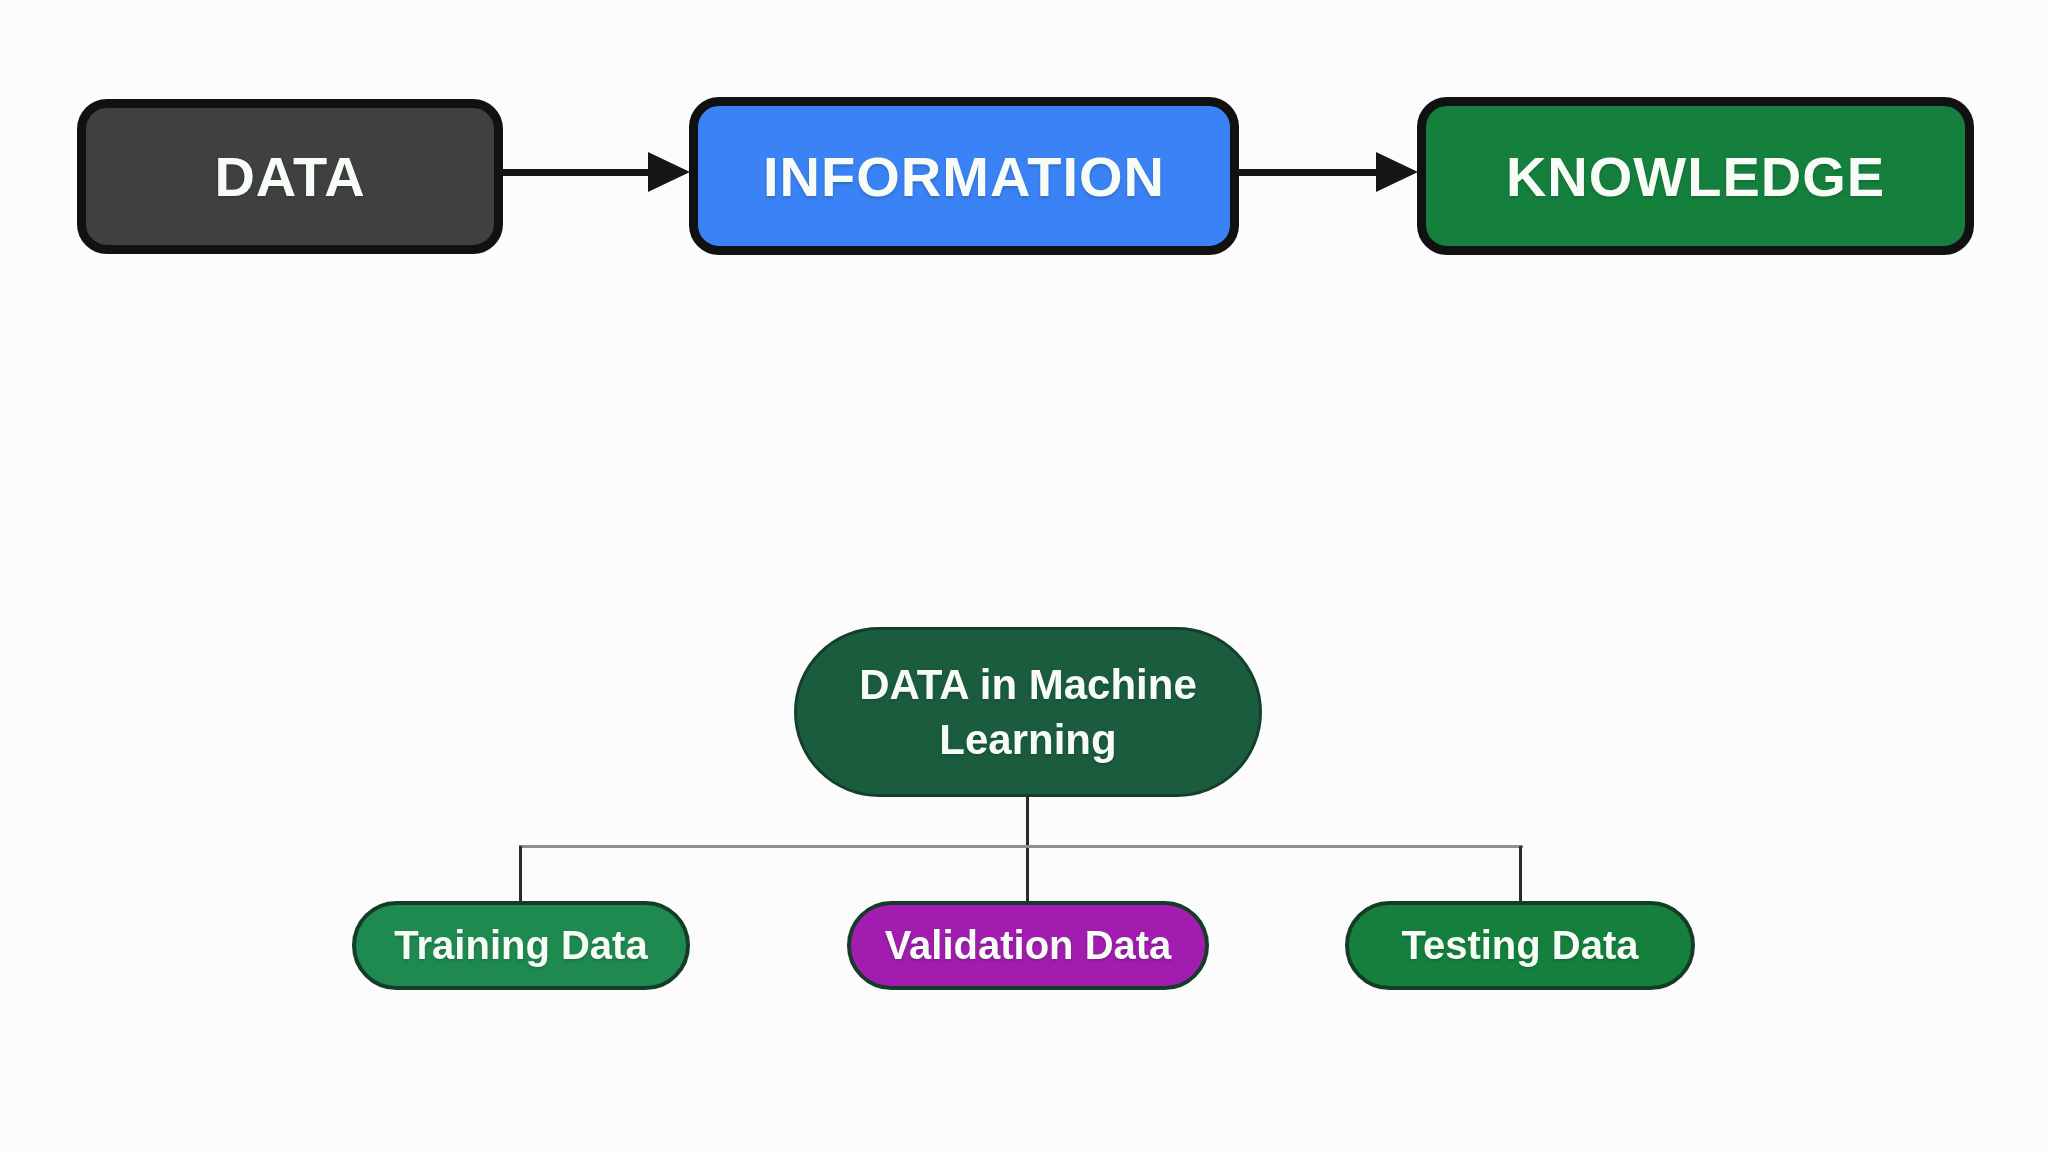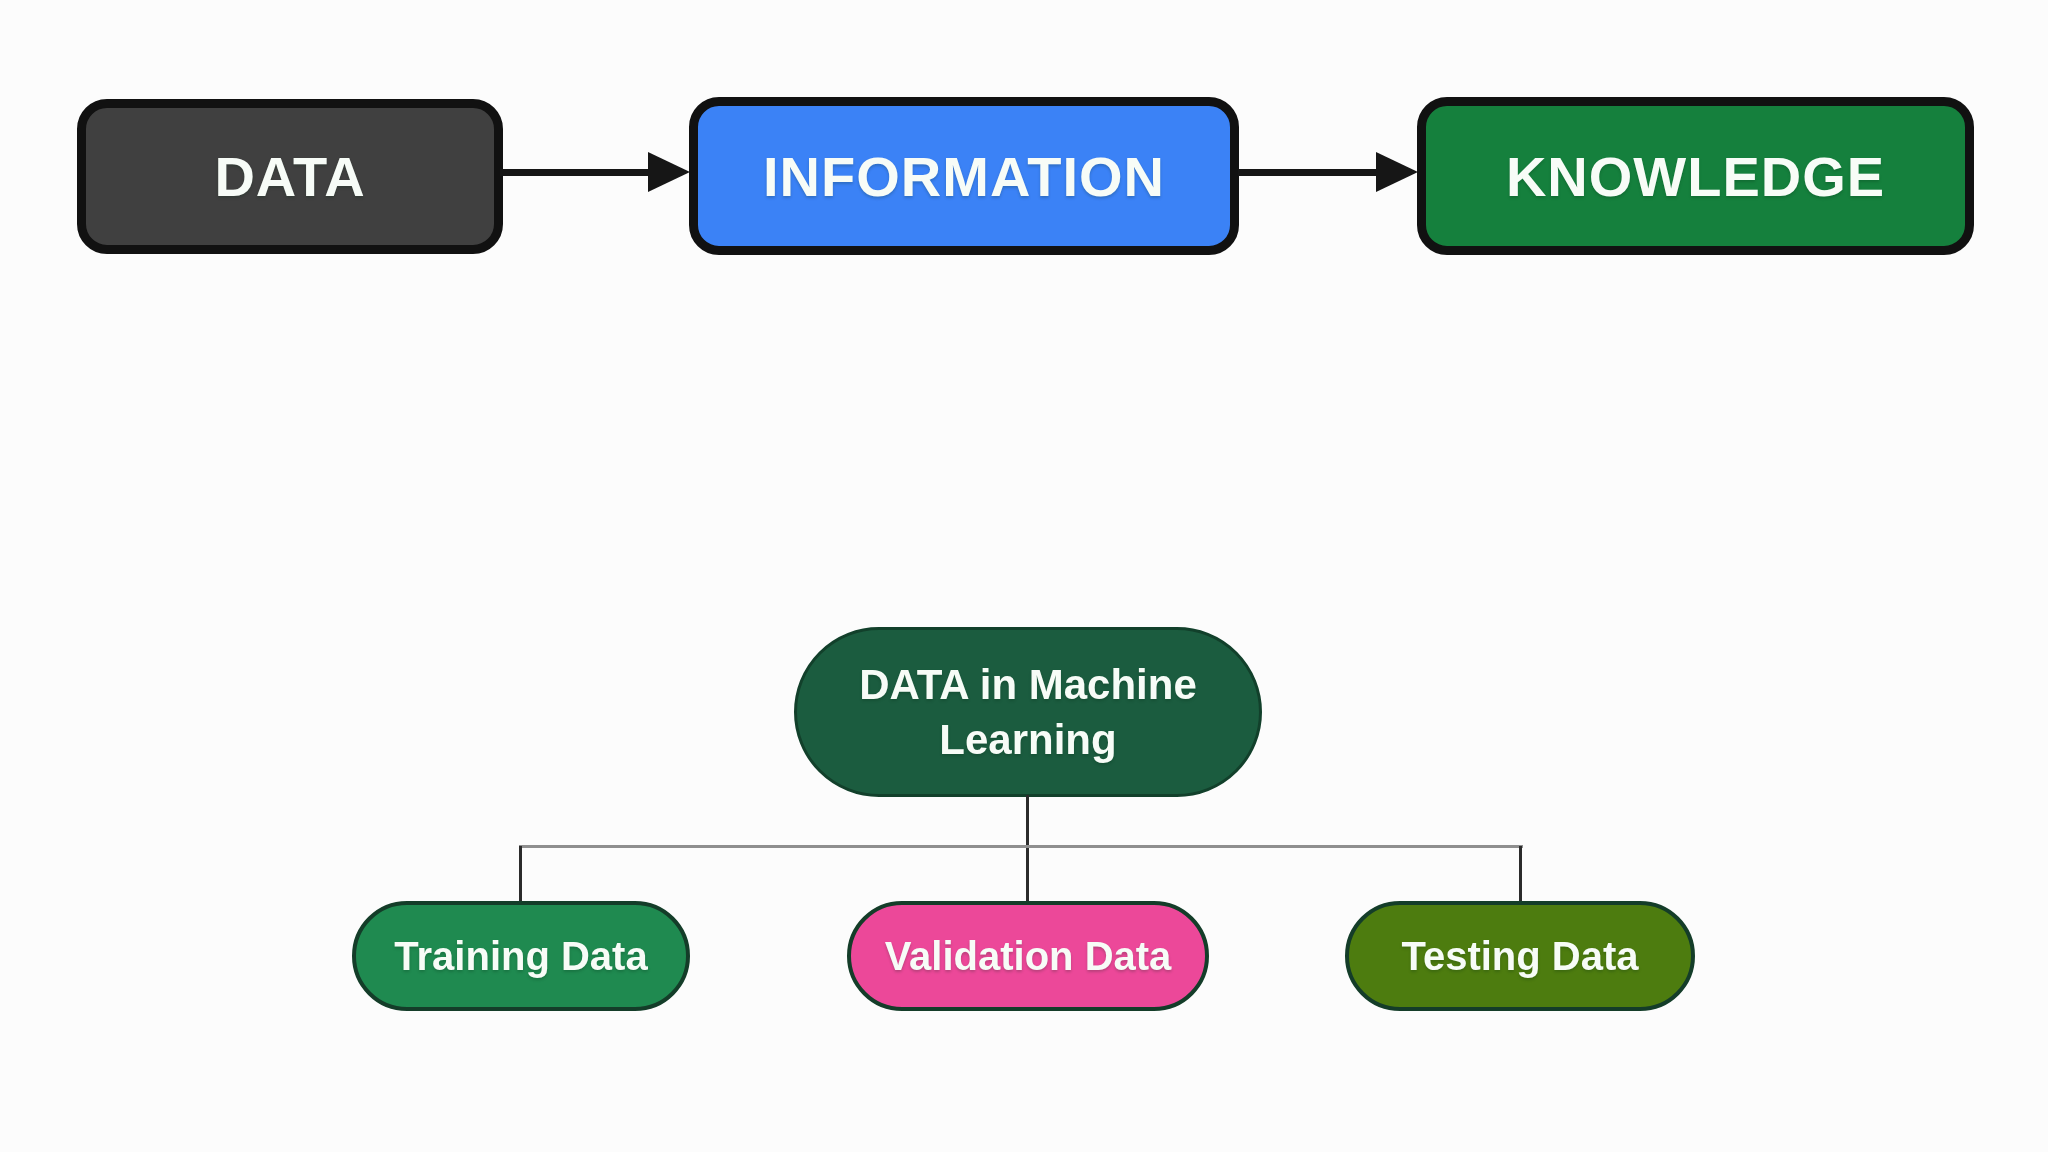--- a/index.html
+++ b/index.html
@@ -55,21 +55,21 @@
     border-style: solid;
     text-shadow: 0 2px 3px rgba(0,40,20,0.22);
   }
   .pill.root {
     left: 794px; top: 627px; width: 468px; height: 170px;
     border-radius: 85px; border-width: 3px;
     font-size: 42px; line-height: 1.32; text-align: center;
     padding: 12px 55px;
   }
   .pill.child {
-    top: 901px; height: 110px;
+    top: 901px; height: 89px;
     border-radius: 55px; border-width: 4px;
     font-size: 40px; white-space: nowrap;
   }
   .pill.training   { left: 352px;  width: 338px; }
   .pill.validation { left: 847px;  width: 362px; }
   .pill.testing    { left: 1345px; width: 350px; }
 
   
   .cline { position: absolute; }
   .cline.center-v { left: 1026px; top: 795px; width: 3px;  height: 108px; }
@@ -106,21 +106,21 @@
 
   <div class="cline center-v" style="background: rgb(43, 43, 43);"></div>
   <div class="cline h" style="background: rgb(143, 143, 143);"></div>
   <div class="cline left-v" style="background: rgb(43, 43, 43);"></div>
   <div class="cline right-v" style="background: rgb(43, 43, 43);"></div>
 
   <div class="pill child training" style="background: rgb(31, 138, 80); border-color: rgb(20, 61, 41); color: rgb(247, 252, 247);">
     <span>Training Data</span>
   </div>
 
-  <div class="pill child validation" style="background: #ec4899; border-color: rgb(20, 61, 41); color: rgb(247, 252, 247);">
+  <div class="pill child validation" style="background: #a21caf; border-color: rgb(20, 61, 41); color: rgb(247, 252, 247);">
     <span>Validation Data</span>
   </div>
 
-  <div class="pill child testing" style="background: #4d7c0f; border-color: rgb(20, 61, 41); color: rgb(247, 252, 247);">
+  <div class="pill child testing" style="background: #15803d; border-color: rgb(20, 61, 41); color: rgb(247, 252, 247);">
     <span>Testing Data</span>
   </div>
 
 </div>
 
 </body></html>

